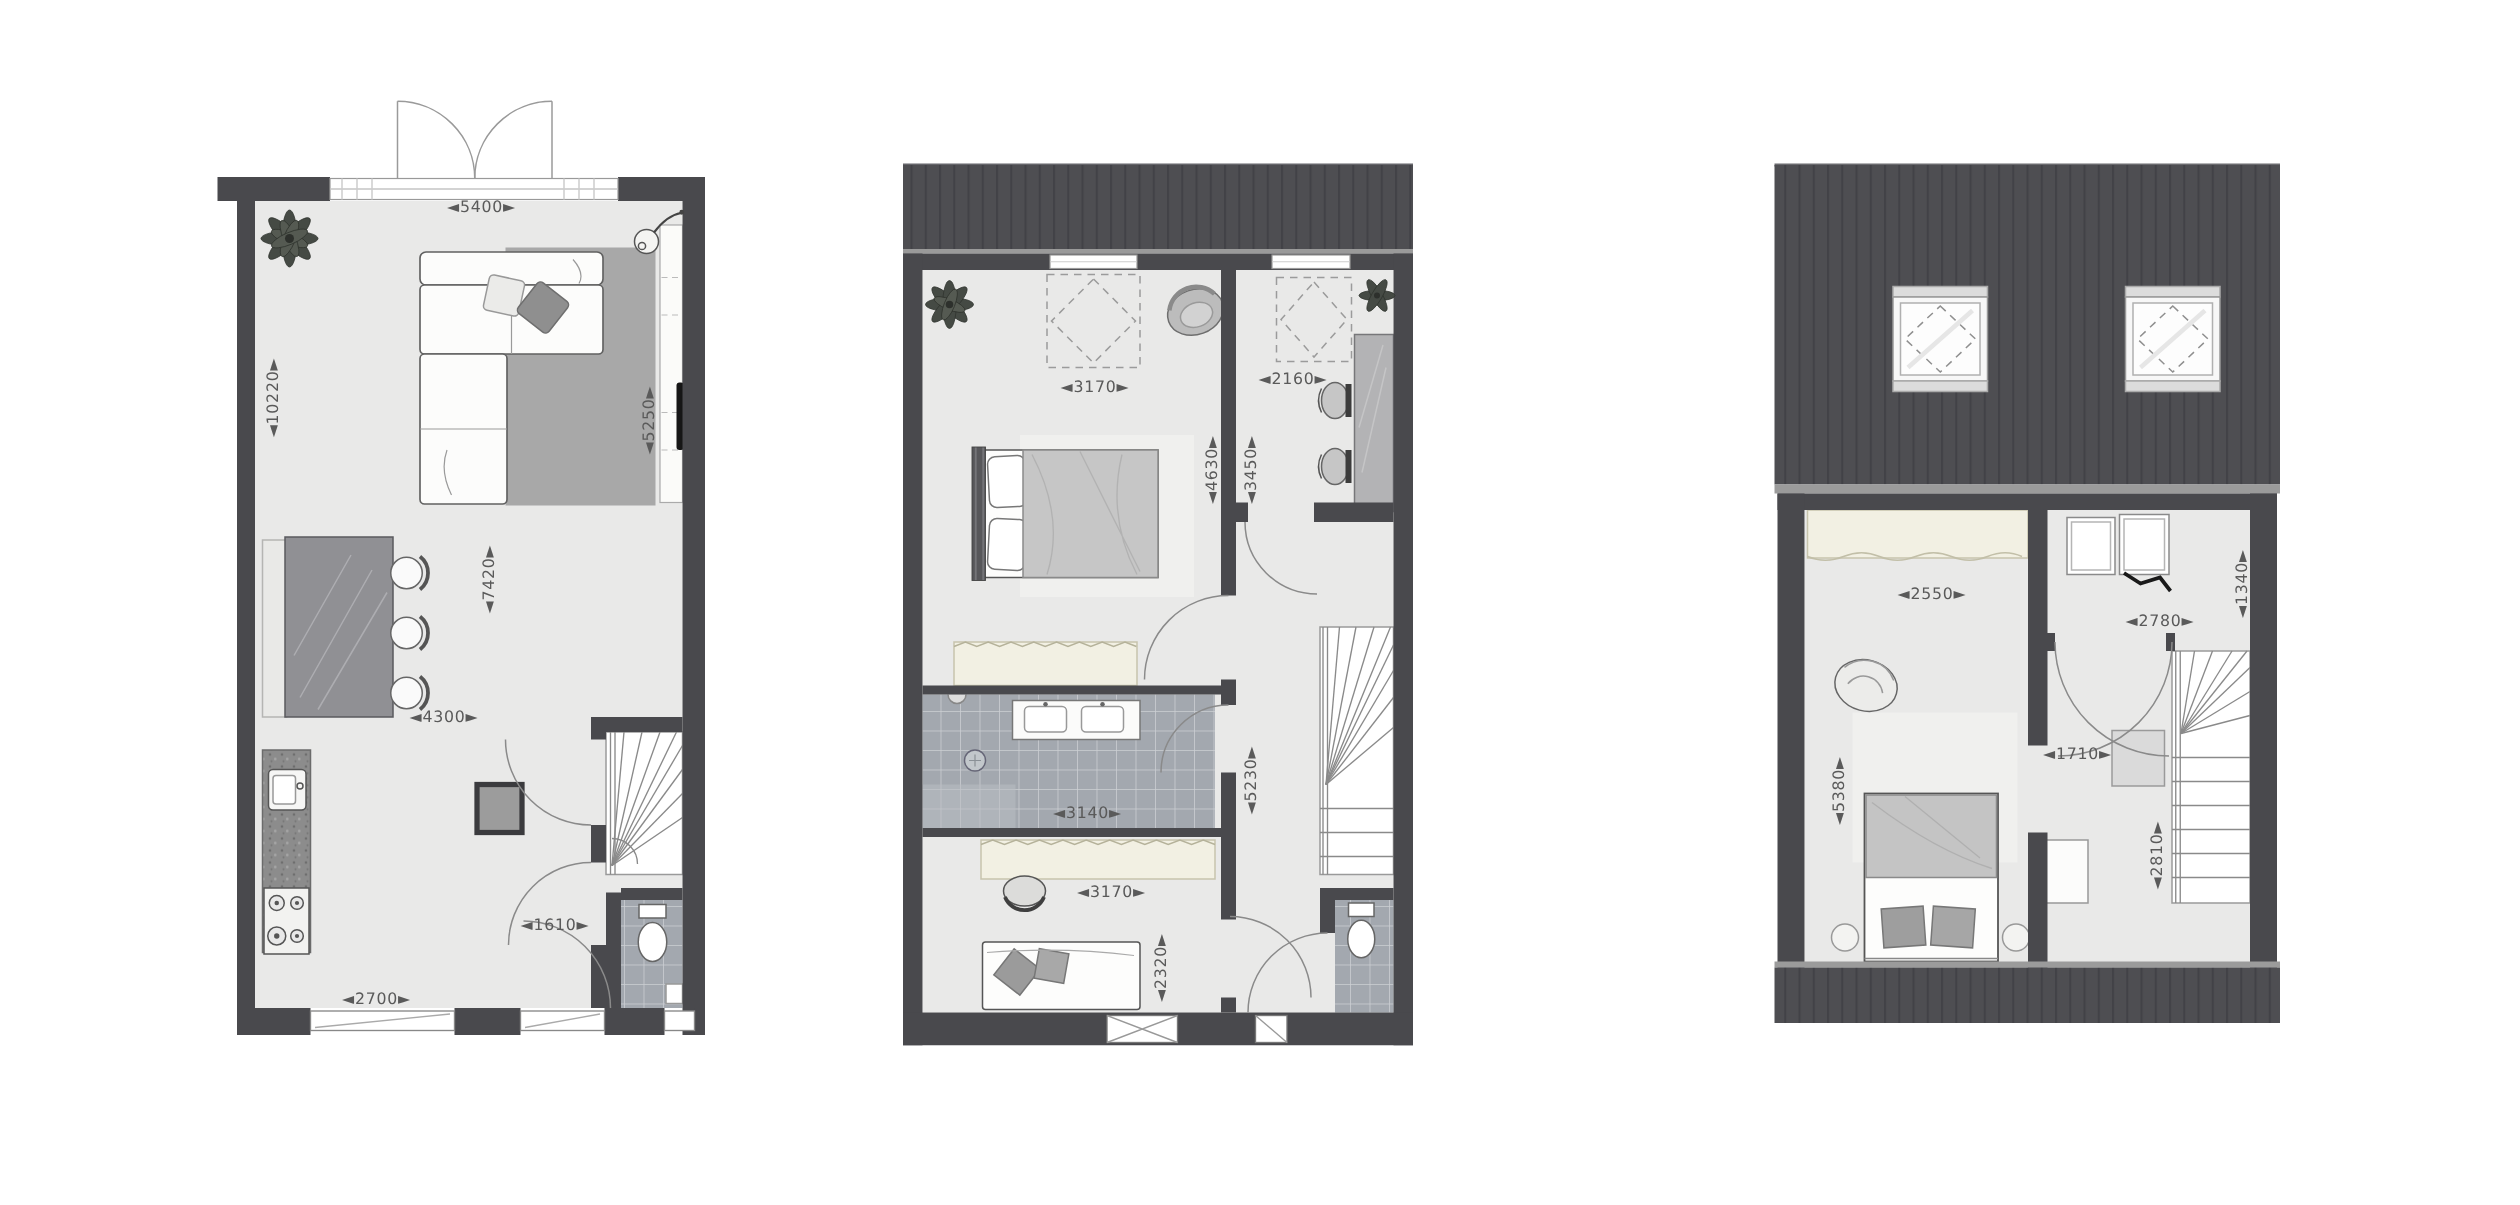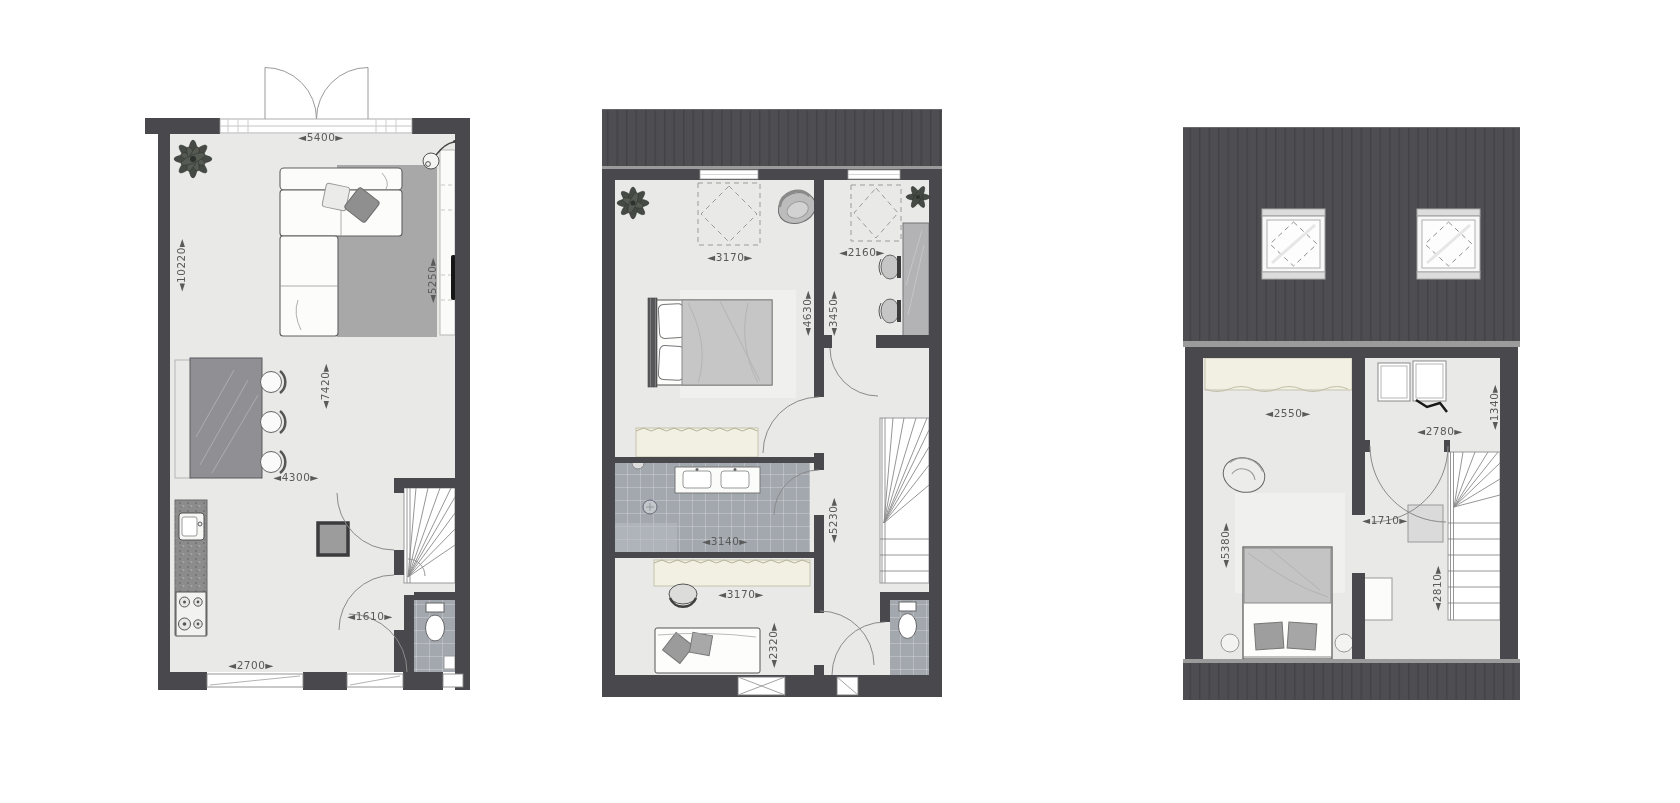--- a/index.html
+++ b/index.html
@@ -406,21 +406,21 @@
     <text class="dim" transform="rotate(-90 219 268)" x="219" y="272" text-anchor="middle">◄4630►</text>
     <text class="dim" transform="rotate(-90 245 268)" x="245" y="272" text-anchor="middle">◄3450►</text>
     <text class="dim" x="137" y="500" text-anchor="middle">◄3140►</text>
     <text class="dim" transform="rotate(-90 245 475)" x="245" y="479" text-anchor="middle">◄5230►</text>
     <text class="dim" x="153" y="553" text-anchor="middle">◄3170►</text>
     <text class="dim" transform="rotate(-90 185 600)" x="185" y="604" text-anchor="middle">◄2320►</text>
   </g>
 </svg>
 </div>
 
-<div class="plan" style="left:1180px;top:45px">
+<div class="plan" style="left:1180px;top:27px">
 <svg width="345" height="655" viewBox="0 0 345 655">
 
   <g>
     <rect x="3" y="82" width="337" height="2" fill="#6a6a6e"></rect>
     <rect x="3" y="83" width="337" height="213" fill="url(#roofP)"></rect>
     <rect x="3" y="296" width="337" height="6" fill="#9b9b9b"></rect>
   </g>
 
   <g>
     <rect x="82" y="164" width="63" height="7" fill="#dcdcdc" stroke="#aaa"></rect>

